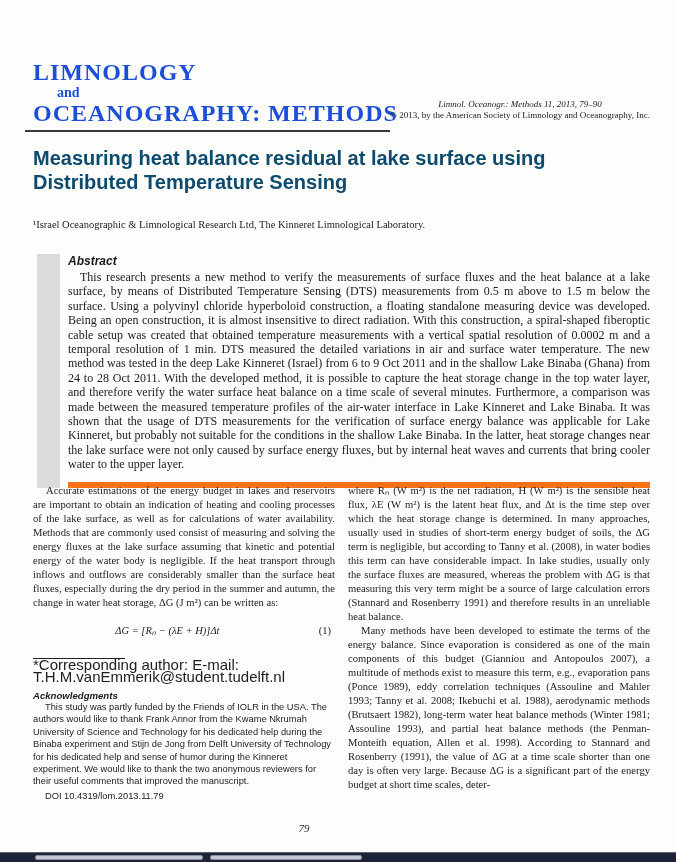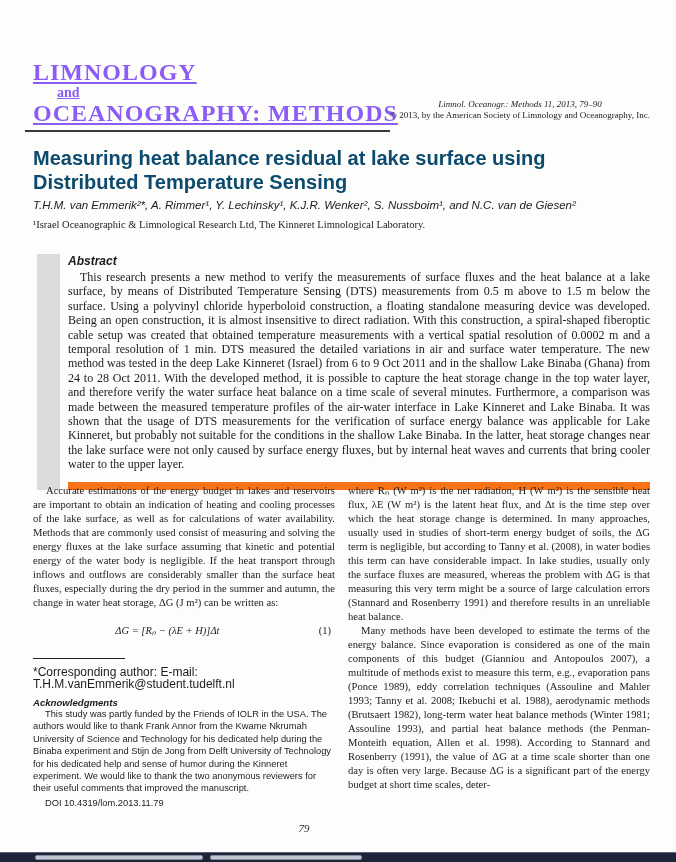--- a/index.html
+++ b/index.html
@@ -6,21 +6,21 @@
   html,body { background:#e8e8e8; }
   .page {
     position:relative;
     width:676px; height:862px;
     background:#fdfdfc;
     overflow:hidden;
     font-family:"Liberation Serif", serif;
     color:#1b1b1b;
   }
   
-  .journal-block { position:absolute; left:33px; top:60px; color:#8b5cf6;text-decoration:underline; }
+  .journal-block { position:absolute; left:33px; top:60px; color:#1d4ed8; }
   .journal-line1 { font-family:"Liberation Serif", serif; font-weight:bold; font-size:24px; letter-spacing:1px; line-height:25px; }
   .journal-line2 { font-family:"Liberation Serif", serif; font-weight:bold; font-size:14px; line-height:15px; padding-left:24px; }
   .journal-line3 { font-family:"Liberation Serif", serif; font-weight:bold; font-size:24px; letter-spacing:1px; line-height:27px; }
   .header-rule { position:absolute; left:25px; top:130px; width:365px; height:2px; background:#3a3a3a; }
   .cite-block { position:absolute; right:26px; top:99px; text-align:center; font-size:9px; line-height:11px; color:#222; }
   .cite-line1 { font-style:italic; }
   
   .article-title {
     position:absolute; left:33px; top:146px; width:590px;
     font-family:"Liberation Sans", sans-serif; font-weight:bold;
@@ -28,33 +28,33 @@
   }
   .authors {
     position:absolute; left:33px; top:199px; width:617px;
     font-family:"Liberation Sans", sans-serif; font-style:italic;
     font-size:11.5px; color:#222;
   }
   .affiliations { position:absolute; left:33px; top:219px; width:617px; font-size:10.5px; line-height:12.5px; color:#222; }
   
   .abstract-wrap { position:absolute; left:37px; top:254px; width:613px; display:flex; }
   .abstract-bar { width:23px; background:#dbdbd9; flex:0 0 23px; }
-  .abstract-body { margin-left:8px; width:582px; border-bottom:8px solid #f97316; padding-bottom:10px; }
+  .abstract-body { margin-left:8px; width:582px; border-bottom:6px solid #f97316; padding-bottom:10px; }
   .abstract-heading { font-family:"Liberation Sans", sans-serif; font-weight:bold; font-style:italic; font-size:12px; margin-bottom:2px; }
   .abstract-text { font-size:12px; line-height:14.4px; text-align:justify; text-indent:12px; }
   
   .columns { position:absolute; left:33px; top:484px; width:617px; display:flex; gap:13px; }
   .col { width:302px; }
   .body-par { font-size:10.6px; line-height:14px; text-align:justify; }
   .indent { text-indent:13px; }
   .equation-row { display:flex; align-items:center; margin-top:13px; font-size:10.5px;gap:17px; }
   .equation { flex:1; text-align:center; font-style:italic; }
   .eq-num { font-style:normal; padding-right:4px; }
   .footnote-rule { width:92px; border-top:1.2px solid #222; margin-top:21px; }
-  .footnote { font-family:"Liberation Sans", sans-serif; font-size:12px; line-height:12px; margin-top:7px; color:#1d1d1d; }
+  .footnote { font-family:"Liberation Sans", sans-serif; font-size:15px; line-height:12px; color:#1d1d1d; }
   .ack-heading { font-family:"Liberation Sans", sans-serif; font-weight:bold; font-style:italic; font-size:9.6px; margin-top:7px; }
   .ack-text { font-family:"Liberation Sans", sans-serif; font-size:9.3px; line-height:12.4px; text-indent:12px; color:#1d1d1d; }
   .doi { font-family:"Liberation Sans", sans-serif; font-size:9.3px; margin-top:3px; padding-left:12px; }
   
   .page-number { position:absolute; left:0; top:822px; width:608px; text-align:center; font-style:italic; font-size:11px; color:#2a2a3a; }
   .bottom-bar { position:absolute; left:0; bottom:0; width:676px; height:10px; background:#1d2338; border-top:1px solid #5a6078; }
   .bar-seg { position:absolute; top:2px; height:5px; background:#c3c7d2; border-radius:2px; border:1px solid #8a8fa0; }
   .bar-seg1 { left:35px; width:168px; }
   .bar-seg2 { left:210px; width:152px; }
 </style>
@@ -69,21 +69,20 @@
     <div class="journal-line3">OCEANOGRAPHY: METHODS</div>
   </div>
   <div class="header-rule"></div>
 
   <div class="cite-block">
     <div class="cite-line1">Limnol. Oceanogr.: Methods 11, 2013, 79–90</div>
     <div class="cite-line2">© 2013, by the American Society of Limnology and Oceanography, Inc.</div>
   </div>
 
   <h1 class="article-title">Measuring heat balance residual at lake surface using Distributed Temperature Sensing</h1>
-  <div class="authors">T.H.M. van Emmerik²*, A. Rimmer¹, Y. Lechinsky¹, K.J.R. Wenker², S. Nussboim¹, and N.C. van de Giesen²</div>
   <div class="affiliations">
     <div>¹Israel Oceanographic &amp; Limnological Research Ltd, The Kinneret Limnological Laboratory.</div>
   </div>
 
   <div class="abstract-wrap">
     <div class="abstract-bar"></div>
     <div class="abstract-body">
       <div class="abstract-heading">Abstract</div>
       <div class="abstract-text">This research presents a new method to verify the measurements of surface fluxes and the heat balance at a lake surface, by means of Distributed Temperature Sensing (DTS) measurements from 0.5 m above to 1.5 m below the surface. Using a polyvinyl chloride hyperboloid construction, a floating standalone measuring device was developed. Being an open construction, it is almost insensitive to direct radiation. With this construction, a spiral-shaped fiberoptic cable setup was created that obtained temperature measurements with a vertical spatial resolution of 0.0002 m and a temporal resolution of 1 min. DTS measured the detailed variations in air and surface water temperature. The new method was tested in the deep Lake Kinneret (Israel) from 6 to 9 Oct 2011 and in the shallow Lake Binaba (Ghana) from 24 to 28 Oct 2011. With the developed method, it is possible to capture the heat storage change in the top water layer, and therefore verify the water surface heat balance on a time scale of several minutes. Furthermore, a comparison was made between the measured temperature profiles of the air-water interface in Lake Kinneret and Lake Binaba. It was shown that the usage of DTS measurements for the verification of surface energy balance was applicable for Lake Kinneret, but probably not suitable for the conditions in the shallow Lake Binaba. In the latter, heat storage changes near the lake surface were not only caused by surface energy fluxes, but by internal heat waves and currents that bring cooler water to the upper layer.</div>
     </div>

